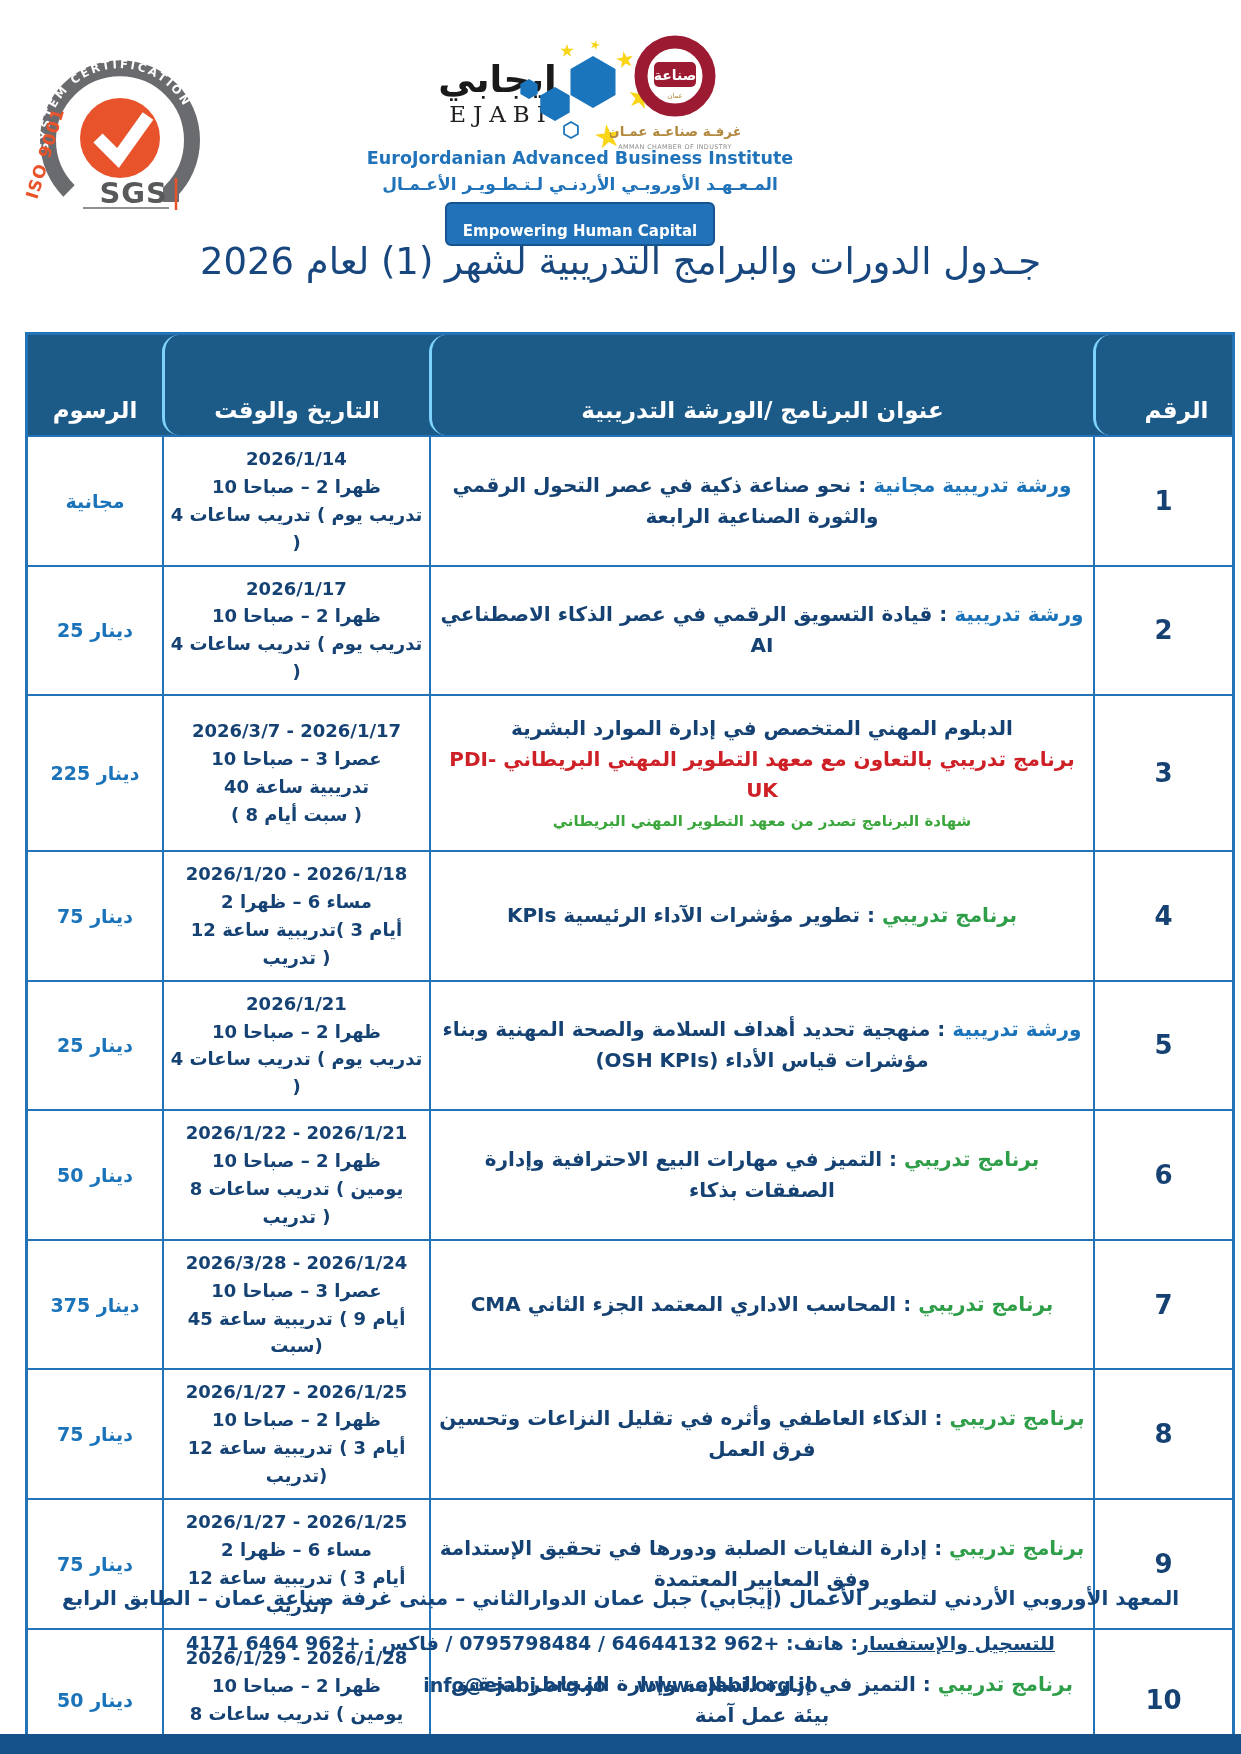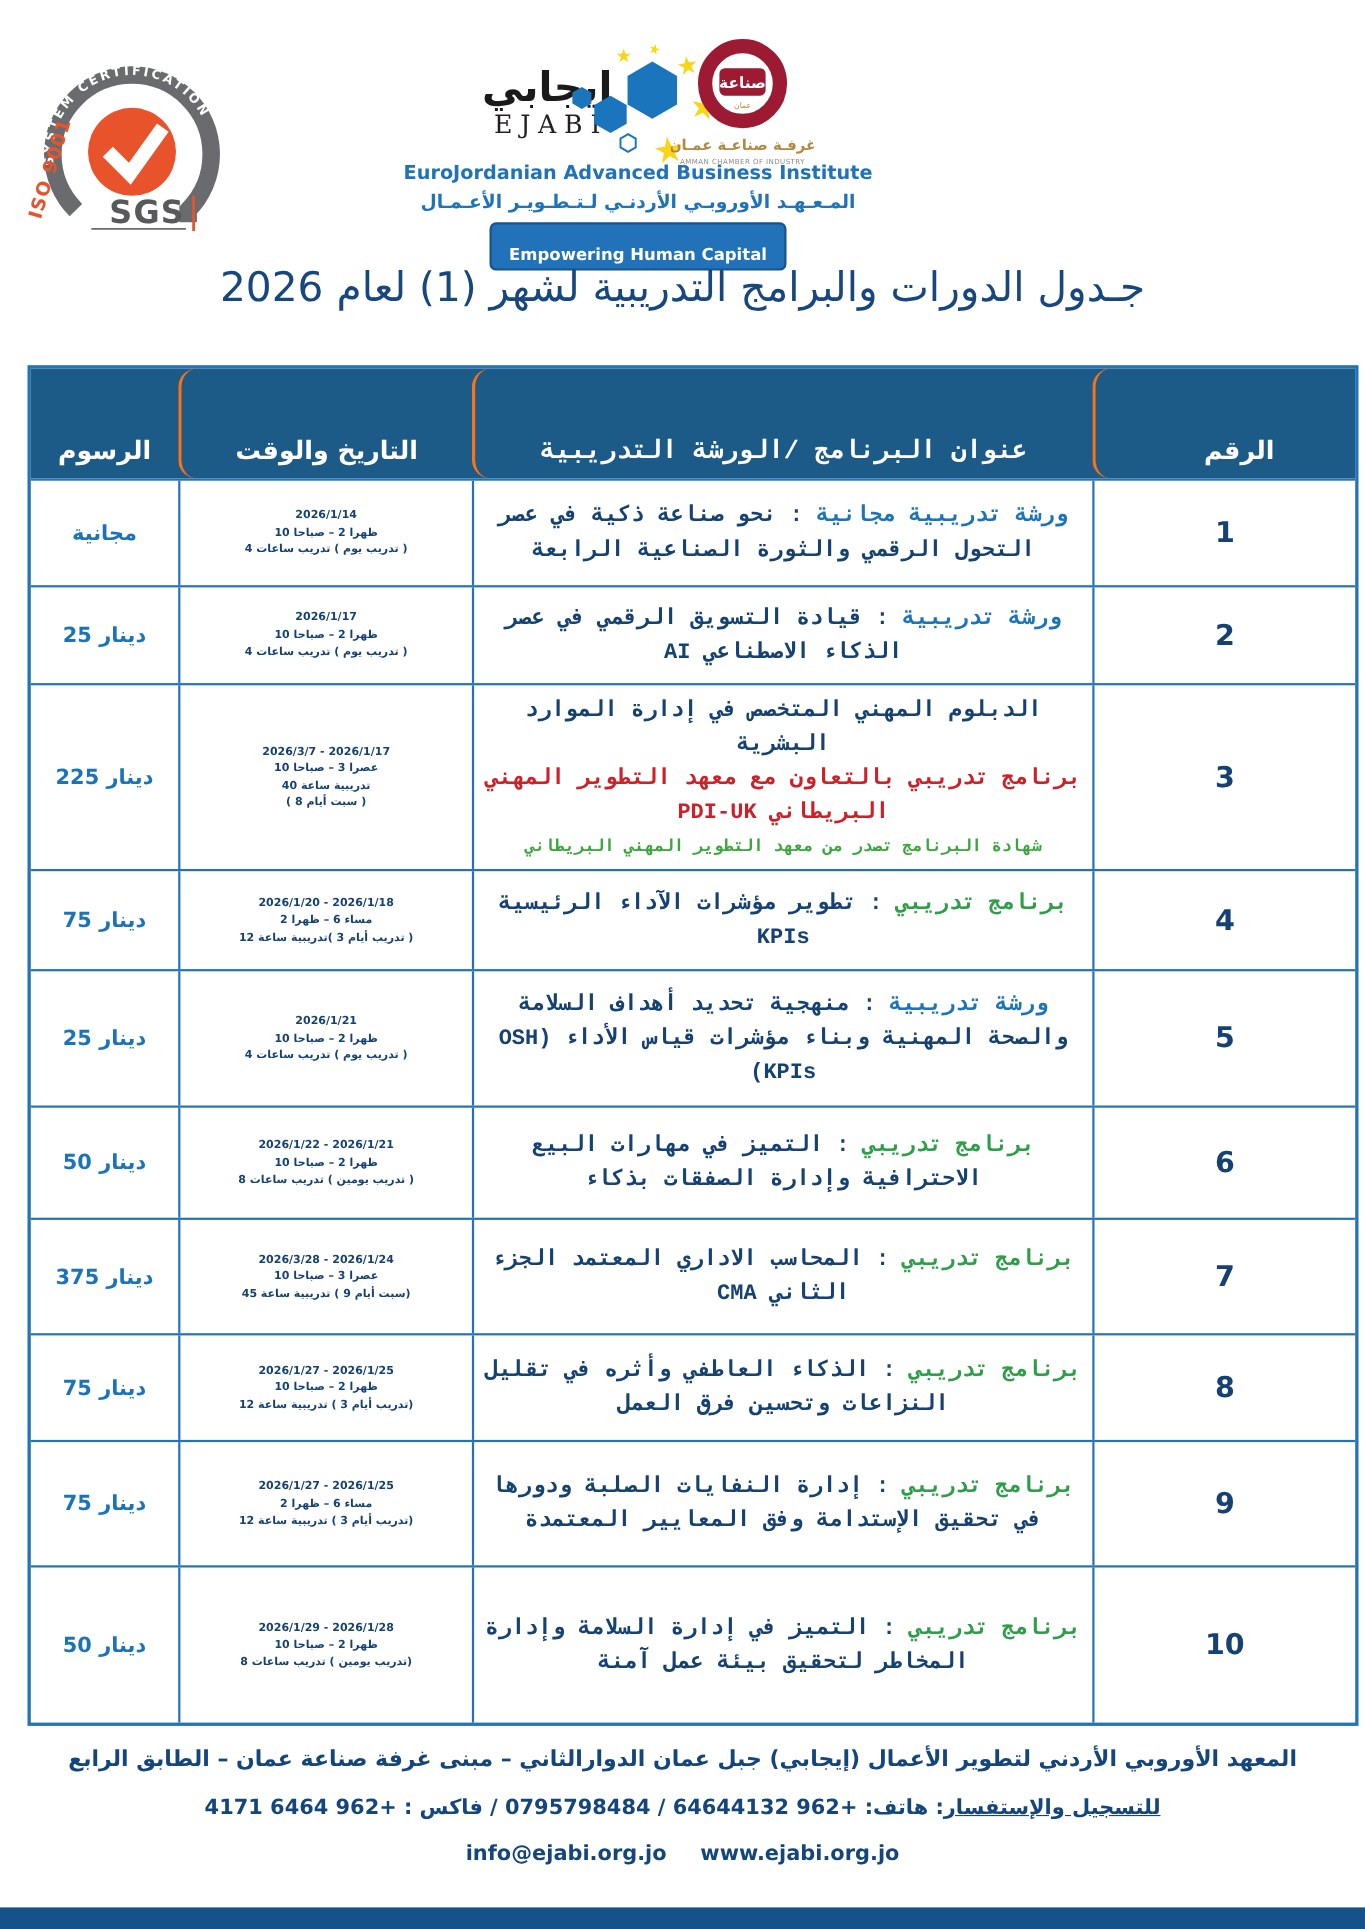--- a/index.html
+++ b/index.html
@@ -23,43 +23,43 @@
   
   .page-title{position:absolute;top:240px;left:0;right:0;text-align:center;direction:rtl;
               font-size:37px;font-weight:normal;color:#17477e;}
 
   
   .sched-table{position:absolute;left:25px;top:332px;width:1210px;border:3px solid #2273b8;
                box-sizing:border-box;background:#fff;}
   .t-head{display:flex;background:#1c5a88;height:100px;align-items:stretch;}
   .h-cell{display:flex;align-items:flex-end;justify-content:center;padding-bottom:12px;
           color:#fff;font-weight:bold;font-size:23px;direction:rtl;box-sizing:border-box;border-radius:17px;}
-  .h-cell + .h-cell{border-left:3px solid #f97316;}
+  .h-cell + .h-cell{border-left:3px solid #7dd3fc;}
   .c-fee{width:134px;flex:none;}
   .c-date{width:267px;flex:none;}
-  .c-title{width:564px;flex:none;font-family:Liberation Mono, monospace;}
+  .c-title{width:664px;flex:none;}
   .c-num{flex:1;padding-left:25px;}
 
   .t-row{display:flex;border-top:2.5px solid #2273b8;align-items:stretch;}
   .cell{display:flex;flex-direction:column;justify-content:center;align-items:center;
         box-sizing:border-box;padding:8px 6px;}
   .cell + .cell{border-left:2.5px solid #2273b8;}
   .t-row:nth-child(1) {min-height:95px;}
   .t-row:nth-child(2) {min-height:87px;}
   .t-row:nth-child(3) {min-height:154px;}
   .t-row:nth-child(4) {min-height:89px;}
   .t-row:nth-child(5) {min-height:122px;}
   .t-row:nth-child(6) {min-height:100px;}
   .t-row:nth-child(7) {min-height:103px;}
   .t-row:nth-child(8) {min-height:95px;}
   .t-row:nth-child(9) {min-height:112px;}
   .t-row:nth-child(10){min-height:141px;}
 
   .fee-text{font-size:19px;font-weight:bold;color:#1b74ba;text-align:center;}
-  .date-line{font-size:10px;font-weight:bold;color:#154273;text-align:center;line-height:1.55;}
+  .date-line{font-size:18px;font-weight:bold;color:#154273;text-align:center;line-height:1.55;}
   .title-inner{direction:rtl;text-align:center;font-size:20px;font-weight:bold;line-height:1.55;}
   .tp-navy{color:#154273;}
   .tp-blue{color:#1b74ba;}
   .tp-green{color:#2e9e48;}
   .tp-red{color:#ce2027;}
   .tp-note{color:#3aa63b;font-size:15px;margin-top:4px;}
   .num-text{font-size:26px;font-weight:bold;color:#154273;}
 
   
   .f-line{position:absolute;left:0;right:0;text-align:center;color:#14467c;font-weight:bold;}

